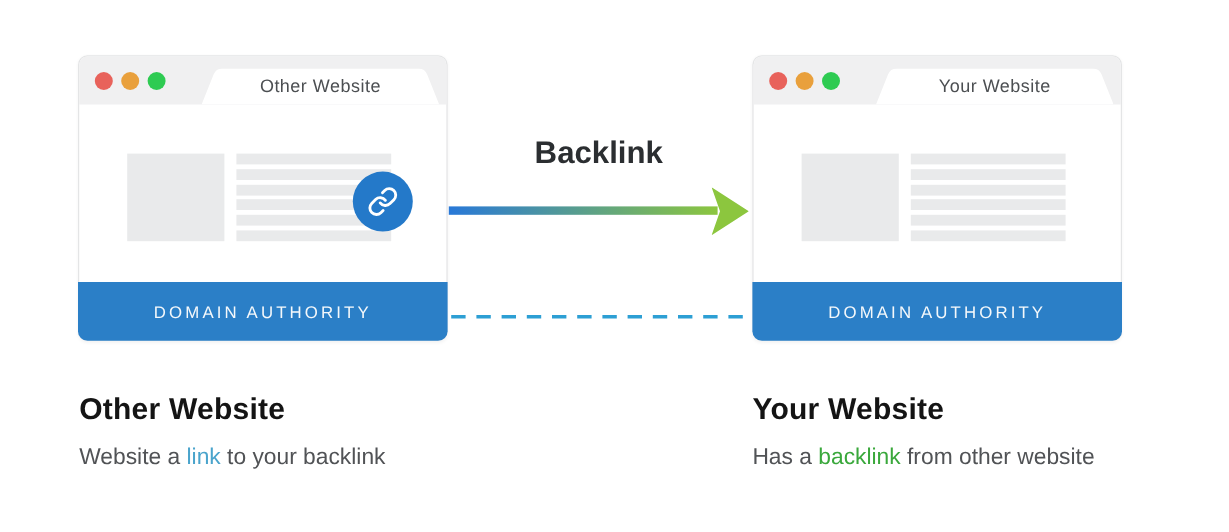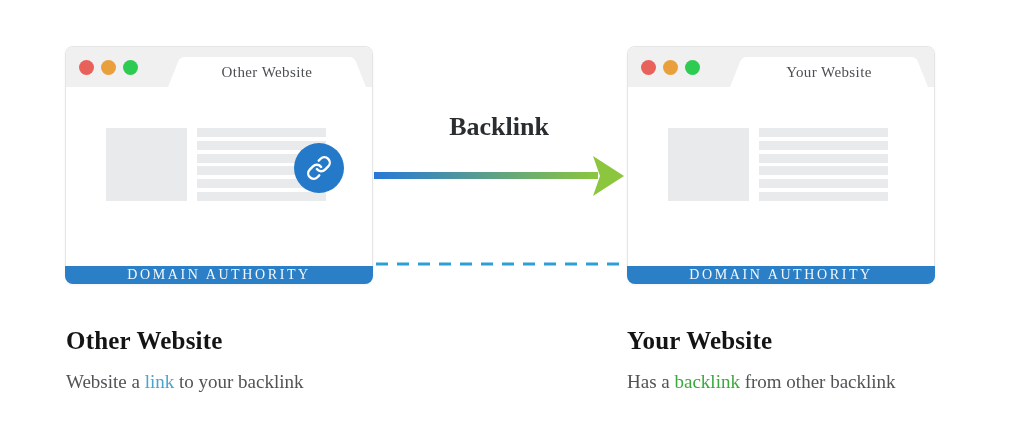--- a/index.html
+++ b/index.html
@@ -1,19 +1,19 @@
 <!DOCTYPE html>
 <html style="--footer_bar: #2b7fc7; --link_badge: #2479c9; --arrow_start: #2878d8; --arrow_end: #8cc63e; --dashed_connector: #2d9fd4; --highlight_link: #4aa4cc; --highlight_backlink: #3aa83c; --dot_red: #e8625b; --dot_orange: #e9a03c; --dot_green: #2ecb52;"><head>
 <meta charset="utf-8">
 <style>
   * { margin:0; padding:0; box-sizing:border-box; }
   html,body { background:#ffffff; }
   .canvas {
     position:relative; width:1024px; height:443px; background:#ffffff;
-    font-family:Liberation Serif, serif; overflow:hidden;
+    font-family:Liberation Sans, sans-serif; overflow:hidden;
   }
 
   
   .window {
     position:absolute; top:46px; width:308px; height:238px;
     background:#ffffff; border:1px solid #e4e5e6; border-radius:8px;
     box-shadow:0 1px 3px rgba(0,0,0,0.05);
   }
   .window.left  { left:65px; }
   .window.right { left:627px; }
@@ -47,21 +47,21 @@
   }
   .line { height:9px; background:#e9eaeb; }
 
   .link-badge {
     position:absolute; left:228px; top:56px; width:50px; height:50px;
     border-radius:50%; background:var(--link_badge,#2479c9);
     display:flex; align-items:center; justify-content:center;
   }
 
   .win-footer {
-    position:absolute; left:-1px; right:-1px; bottom:-1px; height:18px;
+    position:absolute; left:-1px; right:-1px; bottom:-1px; height:49px;
     background:var(--footer_bar,#2b7fc7); border-radius:0 0 8px 8px;
     display:flex; align-items:center; justify-content:center;
   }
   .footer-label {
     color:#f4f8fb; font-size:14px; letter-spacing:2.6px; font-weight:400;
   }
 
   
   .arrow-label {
     position:absolute; left:374px; top:112px; width:250px;
@@ -166,16 +166,16 @@
     <line x1="2" y1="3" x2="252" y2="3" stroke="#2d9fd4" stroke-width="3" stroke-dasharray="12 9"></line>
   </svg>
 
   <div class="caption-wrap left">
     <div class="caption-title">Other Website</div>
     <div class="caption-text"><span>Website a </span><span class="hl-link">link</span><span> to your backlink</span></div>
   </div>
 
   <div class="caption-wrap right">
     <div class="caption-title">Your Website</div>
-    <div class="caption-text"><span>Has a </span><span class="hl-backlink">backlink</span><span> from other backlink</span></div>
+    <div class="caption-text"><span>Has a </span><span class="hl-backlink">backlink</span><span> from other website</span></div>
   </div>
 
 </div>
 
 </body></html>

